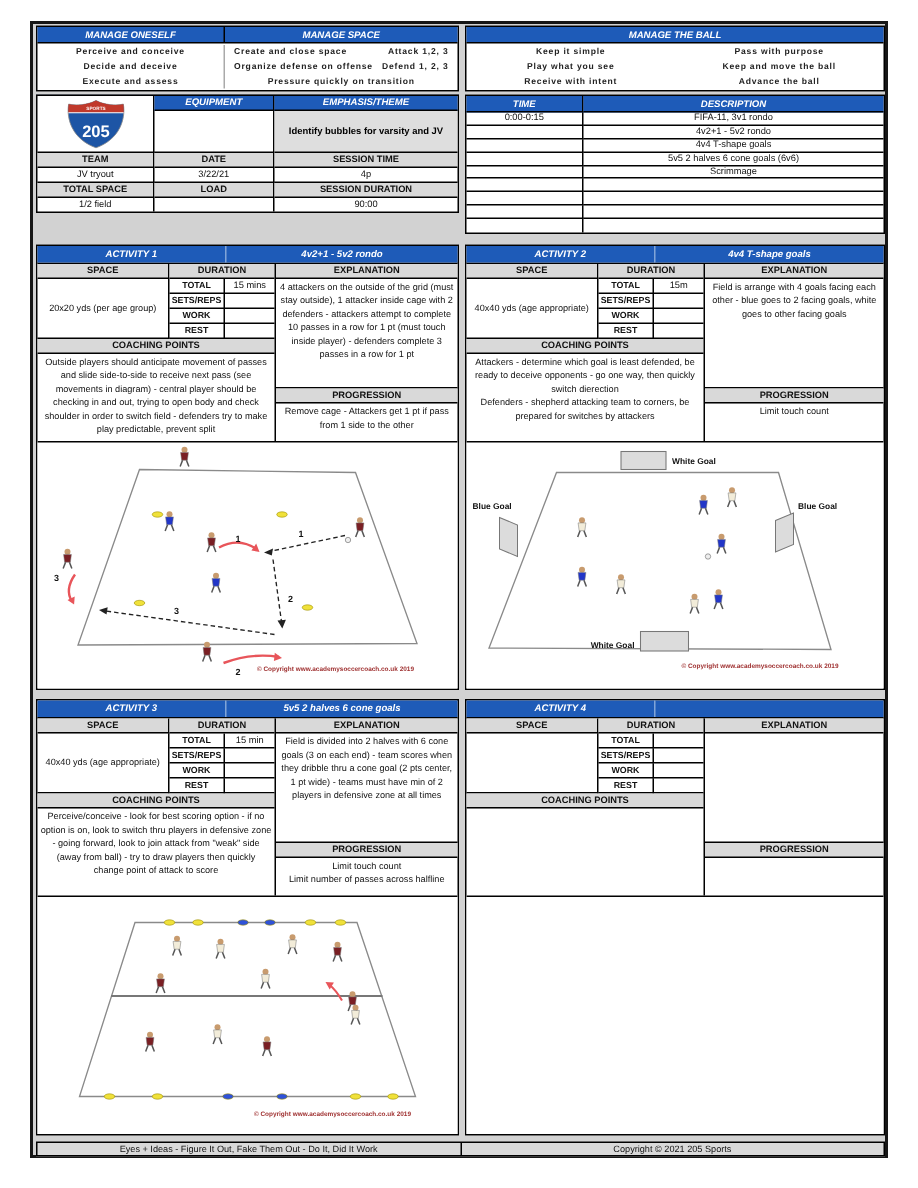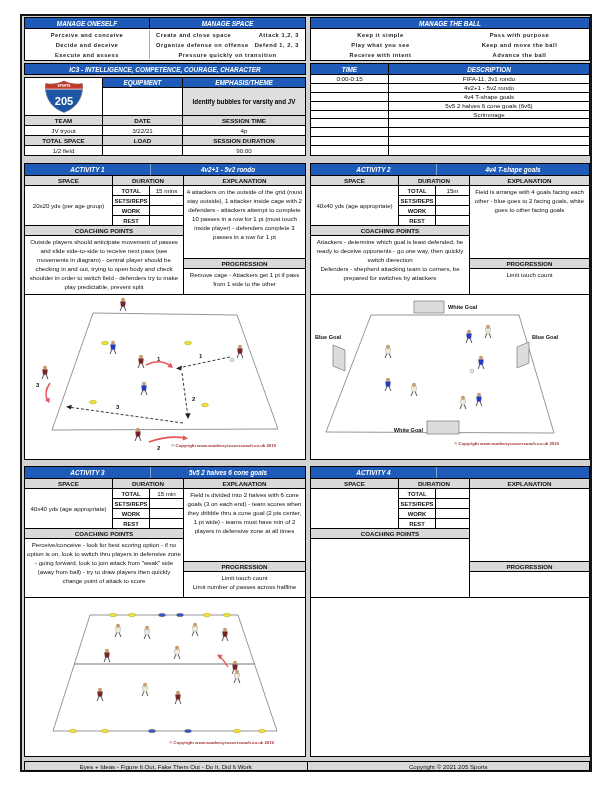--- a/index.html
+++ b/index.html
@@ -130,21 +130,21 @@
     <div class="val br bb"></div>
     <div class="val bb"></div>
     <div class="val br bb"></div>
     <div class="val bb"></div>
     <div class="val br bb"></div>
     <div class="val bb"></div>
     <div class="val br"></div>
     <div class="val"></div>
   </div>
 
-  <div class="box info" style="left:2px; top:61px; width:282px; height:79px">
+  <div class="box info" style="left:2px; top:47px; width:282px; height:79px">
     <div class="br bb" style="grid-area:1/1/3/2; display:flex; align-items:center; justify-content:center">
       <svg width="44" height="35" viewBox="0 0 46 38">
         <path d="M23,2.2 C17,5.4 9,6 3.2,4.8 C2.2,10.6 3.2,16.8 5.8,22 C9.4,29 15.4,33.6 23,36.4 C30.6,33.6 36.6,29 40.2,22 C42.8,16.8 43.8,10.6 42.8,4.8 C37,6 29,5.4 23,2.2 Z" fill="#1d55a5" stroke="#8a8a8a" stroke-width="0.6"></path>
         <path d="M23,2.2 C17,5.4 9,6 3.2,4.8 C2.9,6.8 2.8,8.9 3,11 L43,11 C43.2,8.9 43.1,6.8 42.8,4.8 C37,6 29,5.4 23,2.2 Z" fill="#c0392b"></path>
         <line x1="3" y1="11" x2="43" y2="11" stroke="#fff" stroke-width="0.8"></line>
         <text x="23" y="9" text-anchor="middle" fill="#fff" font-size="3.4" font-weight="bold">SPORTS</text>
         <text x="23" y="28.5" text-anchor="middle" fill="#fff" font-size="12" font-weight="bold">205</text>
       </svg>
     </div>
     <div class="bluehdr br bb" style="grid-area:1/2">EQUIPMENT</div>

